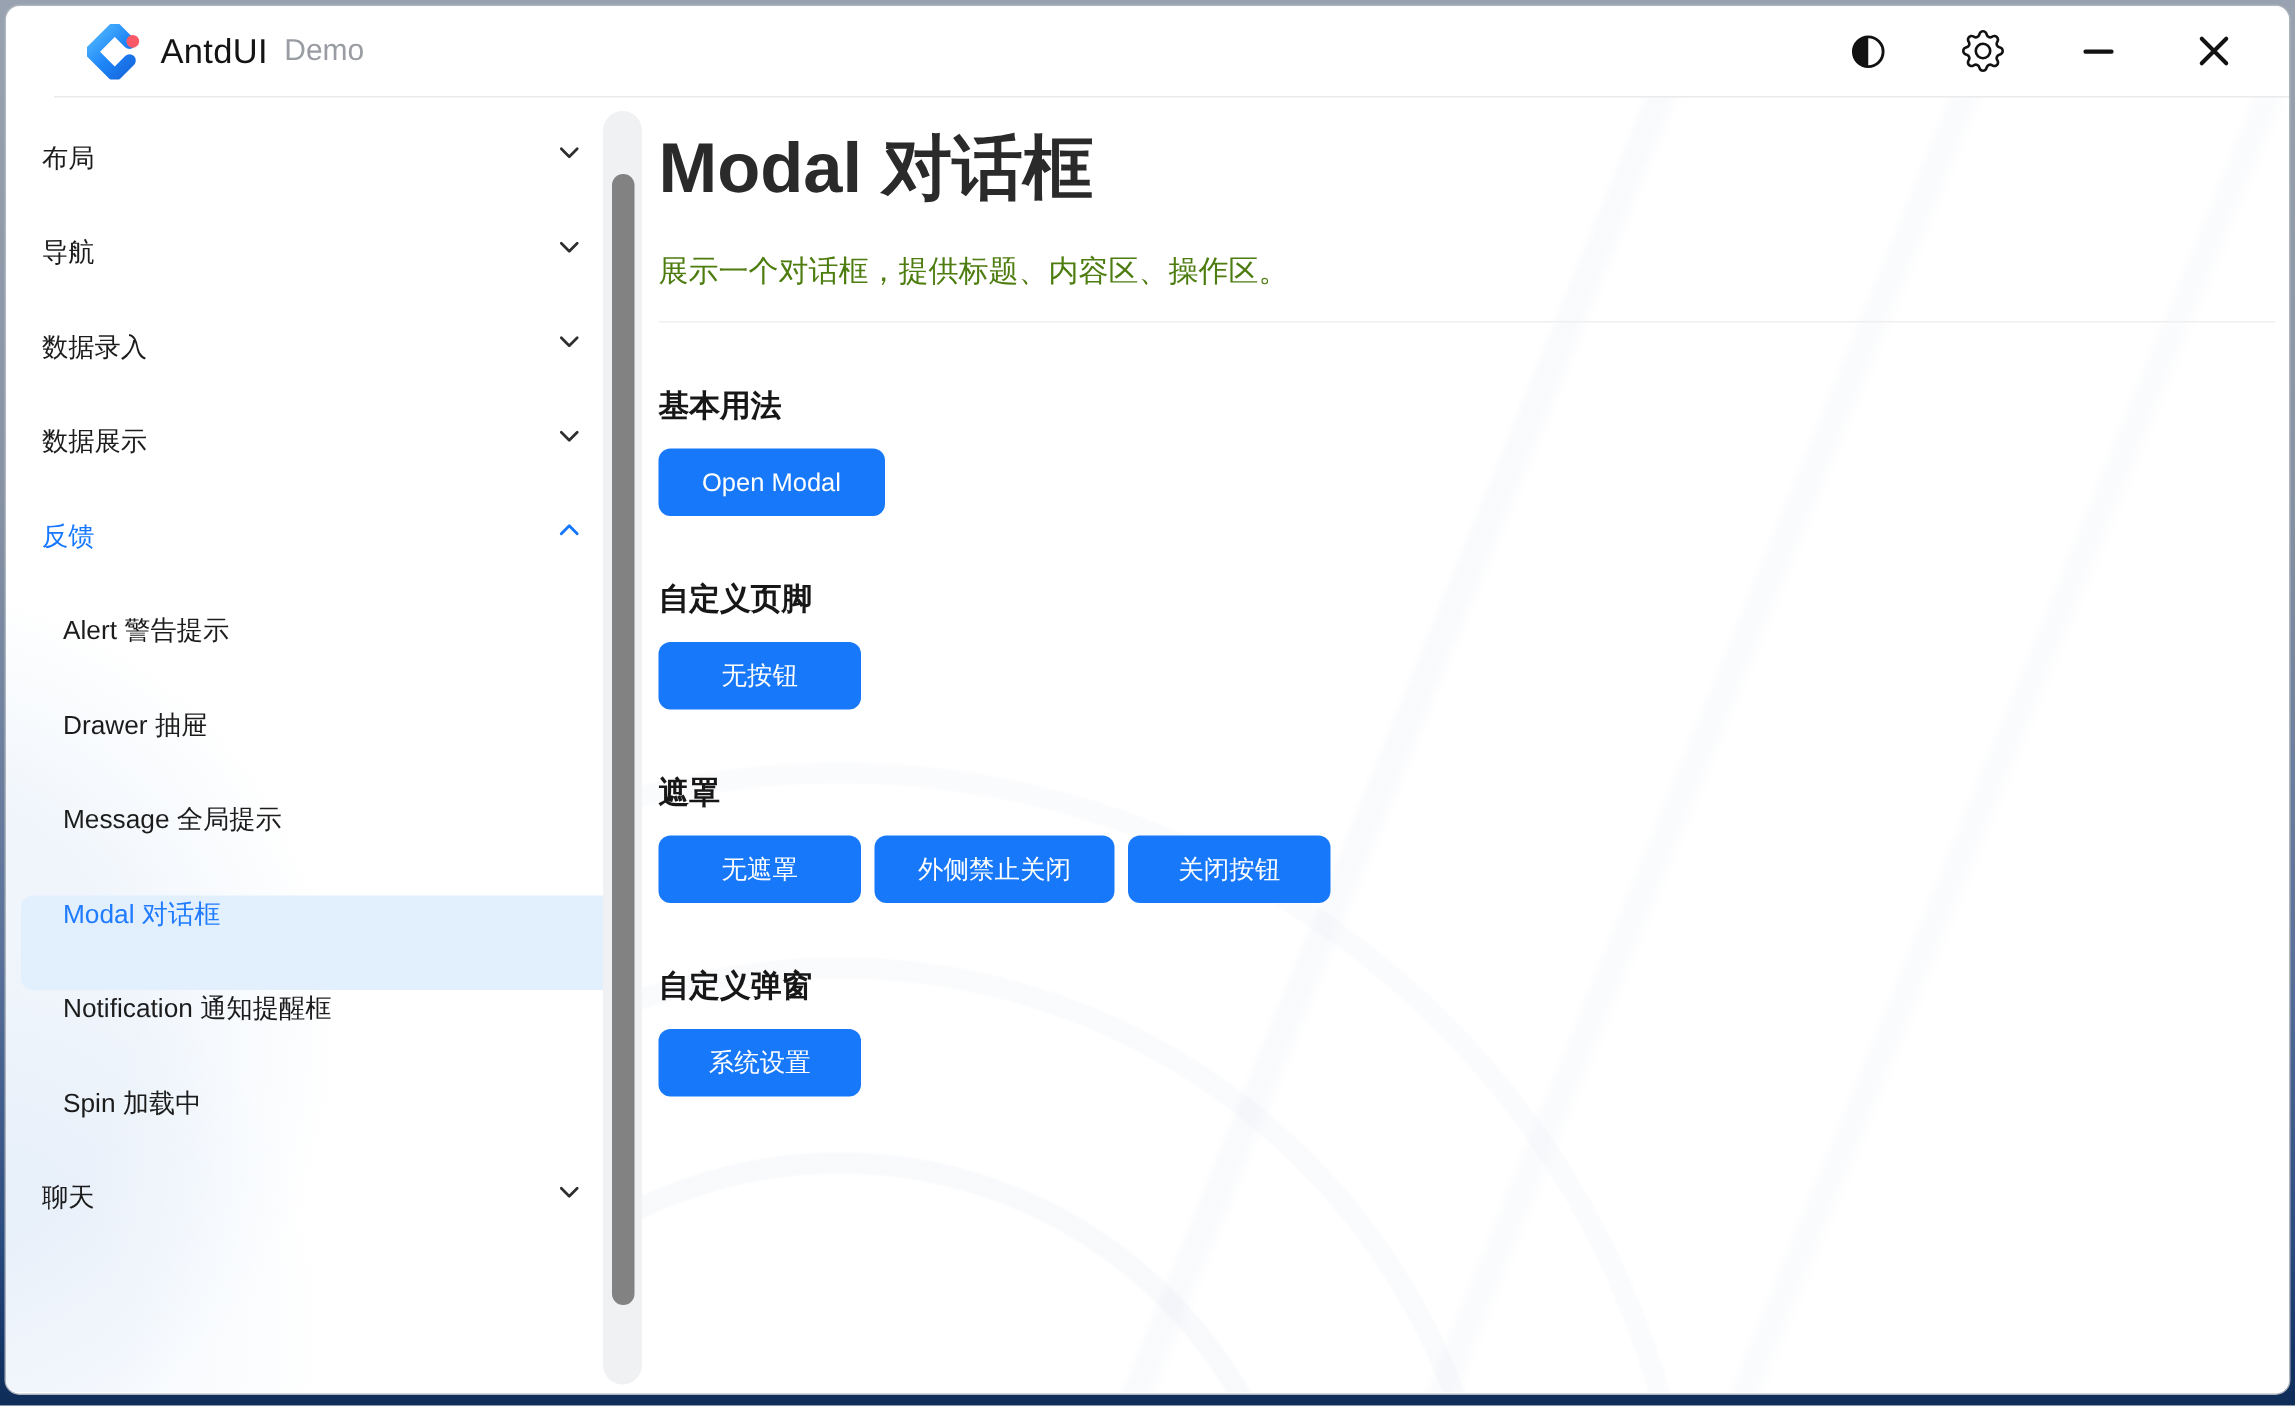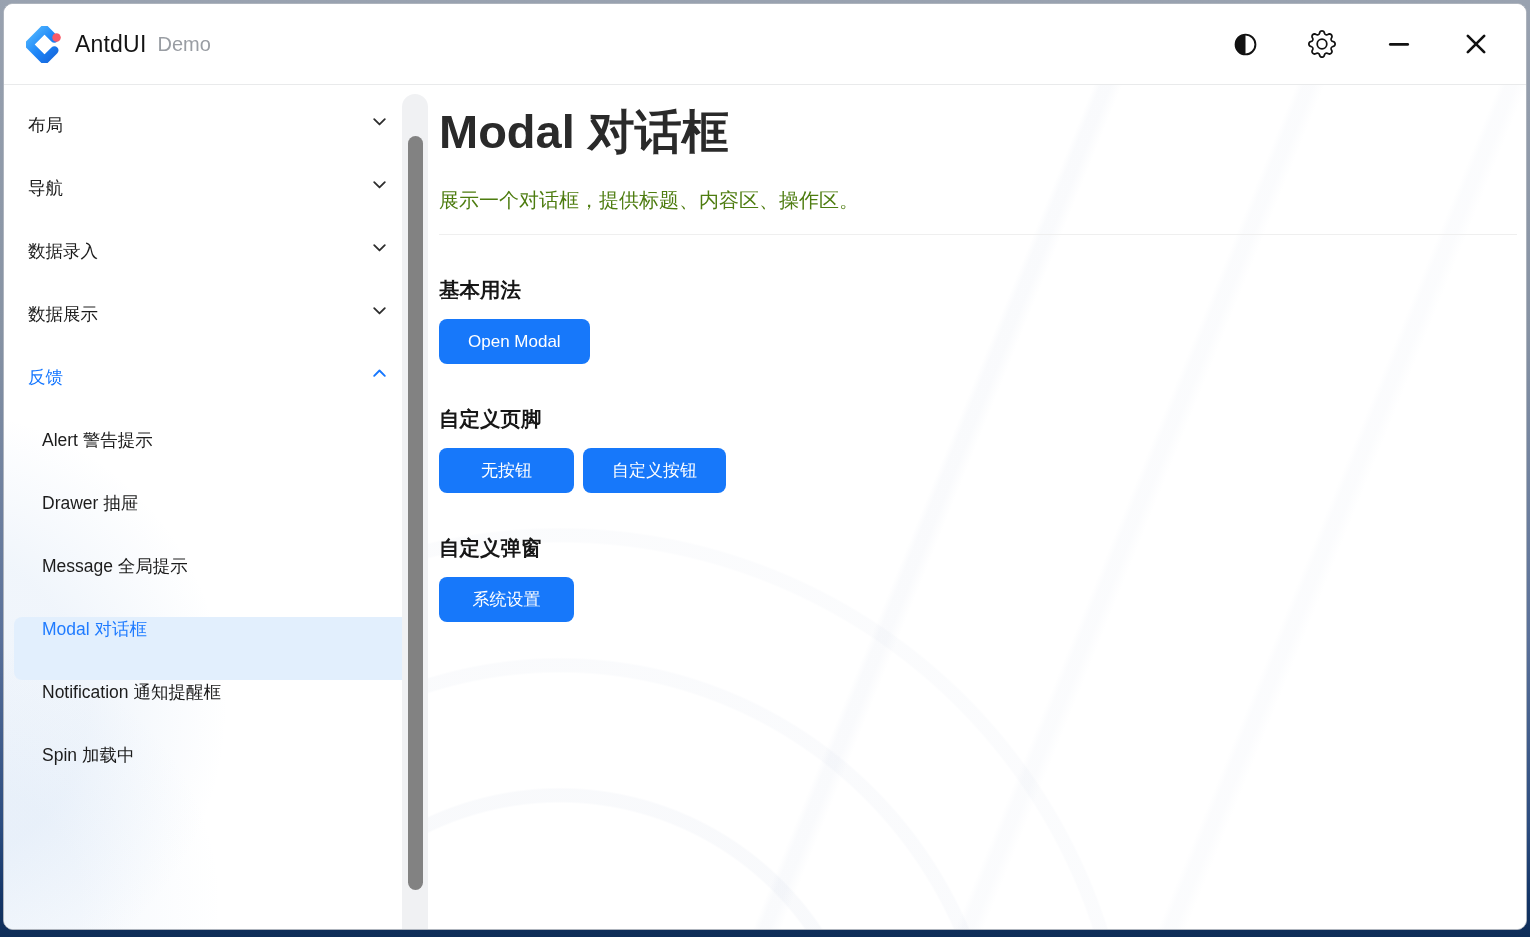--- a/index.html
+++ b/index.html
@@ -9,23 +9,23 @@
     background:linear-gradient(180deg,#99a2b0 0%,#8793a4 35%,#5a719a 68%,#2c4d80 88%,#133567 96%,#0f2d57 100%);
     position:relative;
   }
   .window {
     position:absolute; left:3px; top:3px; width:1524px; height:927px;
     background:#ffffff; border:1px solid #aeb4bd; border-radius:10px;
     overflow:hidden;
   }
   
   .titlebar {
-    height:81px; display:flex; align-items:center;
+    height:61px; display:flex; align-items:center;
     padding:0 20px 0 22px; border-bottom:1px solid #e9eaeb; background:#fff;
-    position:relative; z-index:5;
+    position:relative; z-index:5;margin-left:32px;
   }
   .logo { width:37px; height:37px; margin-right:12px; display:flex; }
   .apptitle { font-size:23px; color:#141414; font-weight:500; letter-spacing:.2px; }
   .appsub  { font-size:20px; color:#999da3; margin-left:11px; font-weight:400; }
   .winicons { margin-left:auto; display:flex; align-items:center; gap:45px; padding-right:14px; }
   .winbtn { width:32px; height:32px; display:flex; align-items:center; justify-content:center; cursor:pointer; }
   
   .content-row { position:relative; height:863px; display:flex; }
   
   .sidebar { width:424px; flex:none; padding-top:28px; position:relative; background:#fff; }
@@ -181,20 +181,28 @@
       <div class="srow sub active">
         <span>Modal 对话框</span>
       </div>
       <div class="srow sub">
         <span>Notification 通知提醒框</span>
       </div>
       <div class="srow sub">
         <span>Spin 加载中</span>
       </div>
 
+      <div class="srow group">
+        <span>聊天</span>
+        <span class="chev">
+          <svg viewBox="0 0 16 16" width="17" height="17">
+              <path d="M3 5.8 L8 10.8 L13 5.8" fill="none" stroke="#2e2e2e" stroke-width="1.7" stroke-linecap="round" stroke-linejoin="round"></path>
+            </svg>
+        </span>
+      </div>
     </nav>
 
     <div class="lane">
       <div class="thumb"></div>
     </div>
 
     <main class="main">
       <h1 class="page-title">Modal 对话框</h1>
       <p class="desc">展示一个对话框，提供标题、内容区、操作区。</p>
       <hr class="divider">
@@ -203,24 +211,31 @@
         <h2 class="section-h">基本用法</h2>
         <div class="btnrow">
           <button class="btn">Open Modal</button>
         </div>
       </section>
 
       <section>
         <h2 class="section-h">自定义页脚</h2>
         <div class="btnrow">
           <button class="btn">无按钮</button>
-          <button class="btn">自定义按钮</button>
-        </div>
-      </section>
-
+        </div>
+      </section>
+
+      <section>
+        <h2 class="section-h">遮罩</h2>
+        <div class="btnrow">
+          <button class="btn">无遮罩</button>
+          <button class="btn">外侧禁止关闭</button>
+          <button class="btn">关闭按钮</button>
+        </div>
+      </section>
 
       <section>
         <h2 class="section-h">自定义弹窗</h2>
         <div class="btnrow">
           <button class="btn">系统设置</button>
         </div>
       </section>
     </main>
   </div>
 </div>

